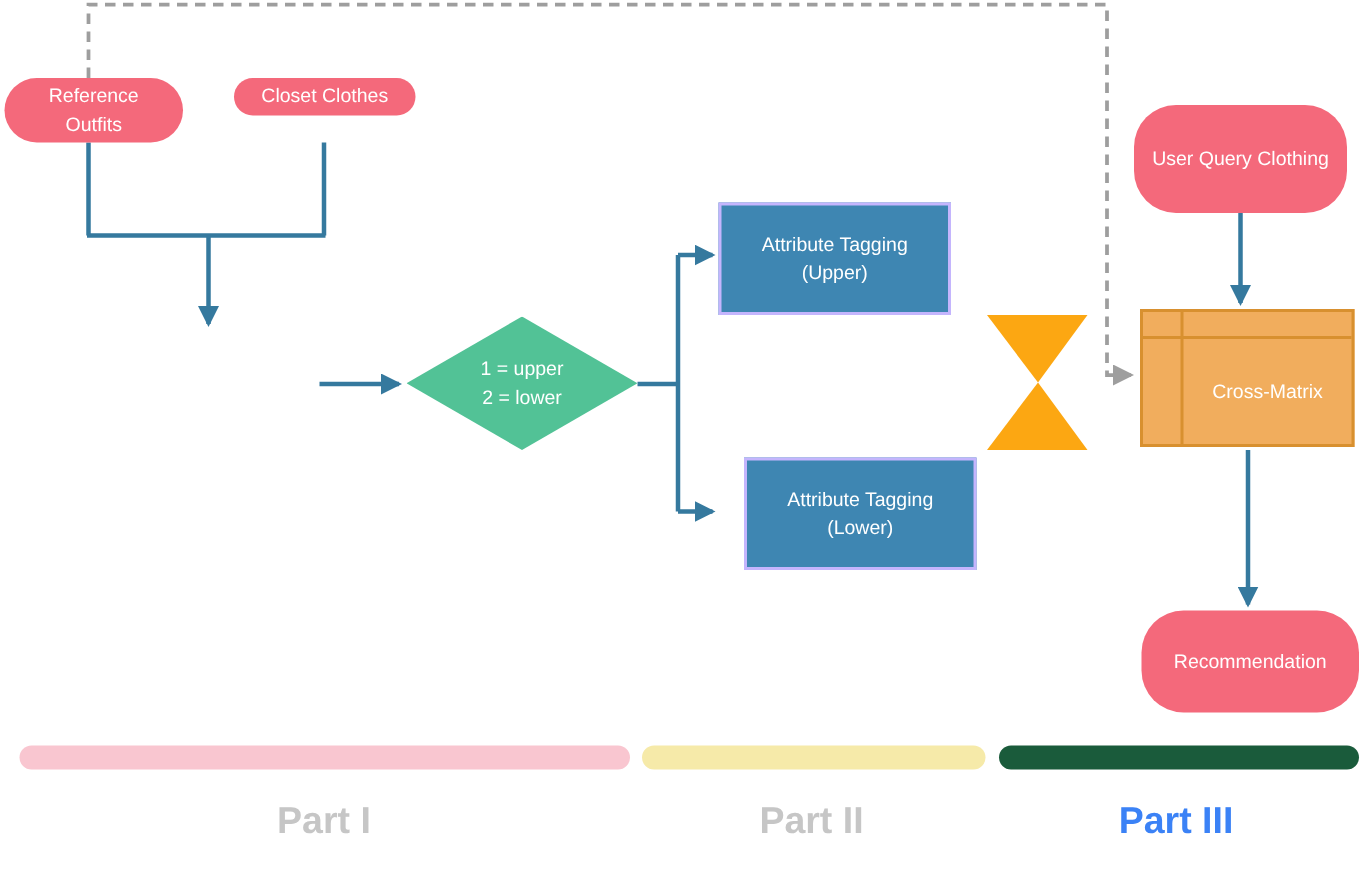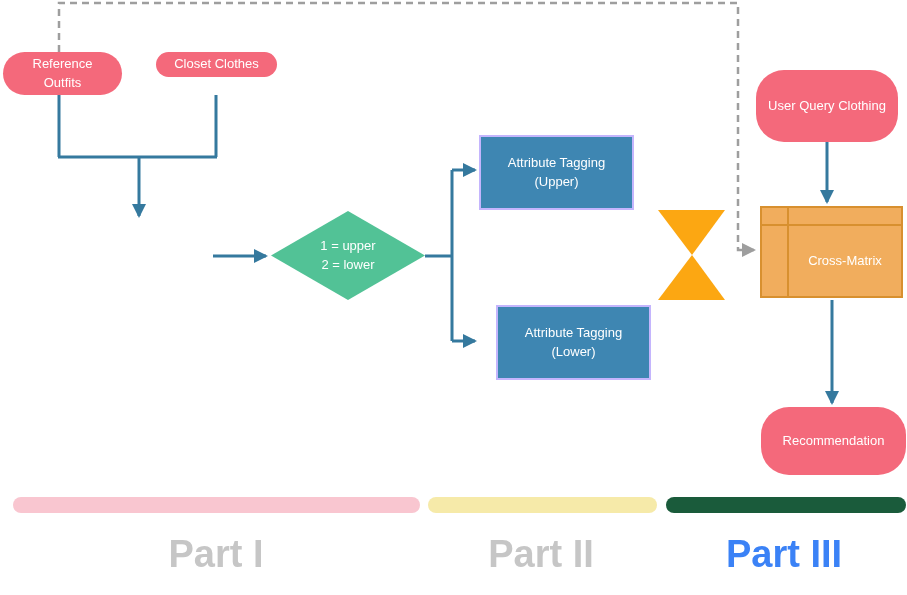--- a/index.html
+++ b/index.html
@@ -19,21 +19,21 @@
   .matrix { background:#F1AD5D; border:2px solid #D8902F; }
   .cm-hline { position:absolute; left:0; right:0; top:16px; height:2px; background:#D8902F; }
   .cm-vline { position:absolute; top:0; bottom:0; left:25px; width:2px; background:#D8902F; }
   .cm-label { position:absolute; left:27px; right:0; top:18px; bottom:0;
           display:flex; align-items:center; justify-content:center;border-radius:29px; }
   .bar { position:absolute; top:497px; height:16px; border-radius:8px; z-index:2; }
   .bar-1 { left:13px;  width:407px; background:#F9C6D0; }
   .bar-2 { left:428px; width:229px; background:#F6EAA9; }
   .bar-3 { left:666px; width:240px; background:#1A5B3B; }
   .part-label { position:absolute; top:533px; transform:translateX(-50%); z-index:2;
-          font-size:38px; font-weight:700; letter-spacing:0px; white-space:nowrap; }
+          font-size:25px; font-weight:700; letter-spacing:0px; white-space:nowrap; }
   .part-gray  { color:#C6C6C6; }
   .part-black { color:#3b82f6; }
 </style>
 </head>
 <body>
 
 <div class="canvas">
 
   <svg class="wires" viewBox="0 0 907 595">
     <defs>

